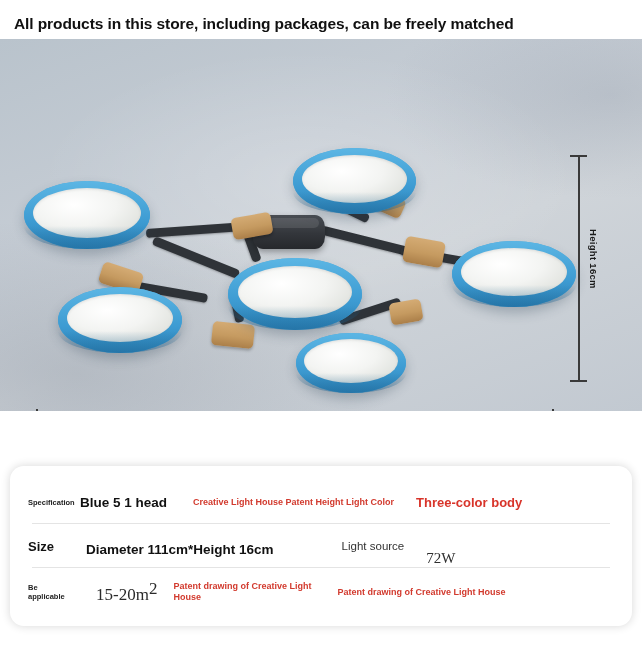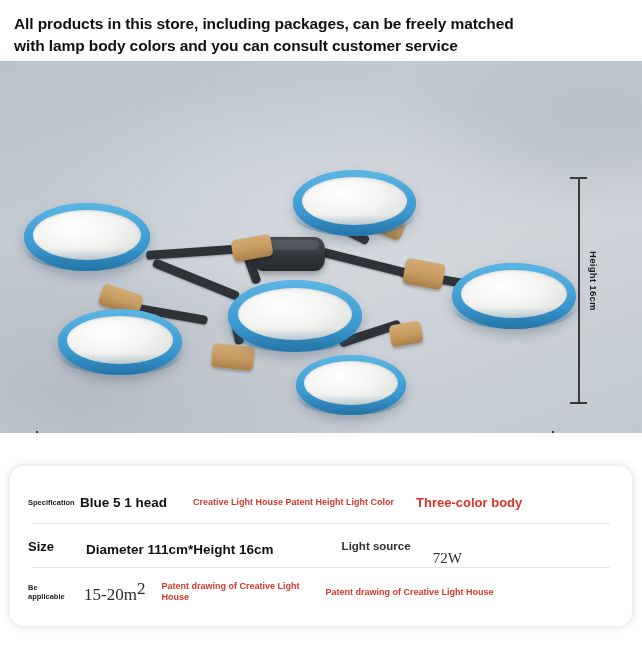--- a/index.html
+++ b/index.html
@@ -184,37 +184,36 @@
     color: #d23a2e;
     line-height: 11px;
   }
   .red-strong {
     font-size: 13px;
     font-weight: bold;
     color: #d8342a;
   }
   .gray-med {
     font-size: 11.5px;
-    font-weight: bold;
+    font-weight: normal;
     color: #333333;
   }
   .val-plain {
     font-size: 15px;
     color: #2e2e2e;
     font-family: "Liberation Serif", serif;
   }
 </style>
 </head>
 <body>
 
 <div class="page">
 
   <div class="header">
     <div class="header-line">All products in this store, including packages, can be freely matched</div>
-    <div class="header-line">with lamp body colors and you can consult customer service</div>
   </div>
 
   <div class="photo">
     <div class="lamp">
 
       <div class="arm" style="left:146px; top:186px; width:112px; height:9px; transform:rotate(-4deg);"></div>
       <div class="arm" style="left:300px; top:160px; width:72px; height:9px; transform:rotate(26deg);"></div>
       <div class="arm" style="left:320px; top:198px; width:96px; height:9px; transform:rotate(14deg);"></div>
       <div class="arm" style="left:400px; top:214px; width:82px; height:9px; transform:rotate(10deg);"></div>
       <div class="arm" style="left:150px; top:214px; width:92px; height:9px; transform:rotate(22deg);"></div>
@@ -293,21 +292,21 @@
     <div class="row r2">
       <div class="lbl-med">Size</div>
       <div class="val-bold" style="margin-left:14px;margin-top:6px;">Diameter 111cm*Height 16cm</div>
       <div class="gray-med" style="margin-left:68px;">Light source</div>
       <div class="val-plain" style="margin-left:22px;margin-top:24px;">72W</div>
       <div class="divider" style="bottom:0;"></div>
     </div>
 
     <div class="row r3">
       <div class="lbl-small">Be applicable</div>
-      <div style="margin-left:12px;">
+      <div style="margin-left:24px;">
         <span class="val-num">15-20m</span><sup class="val-num">2</sup>
       </div>
       <div class="red-note" style="margin-left:16px; width:140px;">Patent drawing of Creative Light House</div>
       <div class="red-note" style="margin-left:24px;">Patent drawing of Creative Light House</div>
     </div>
 
   </div>
 </div>
 
 </body></html>

